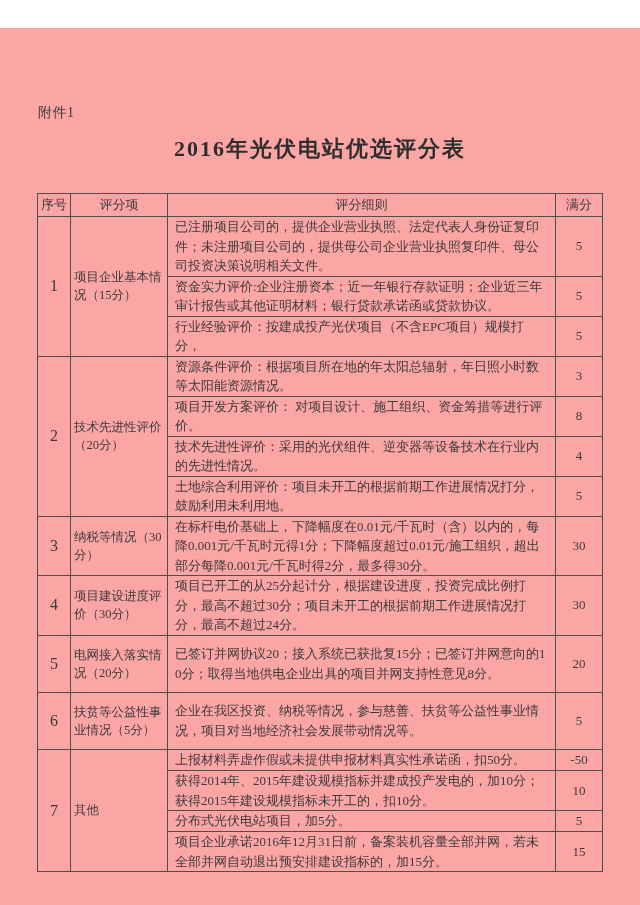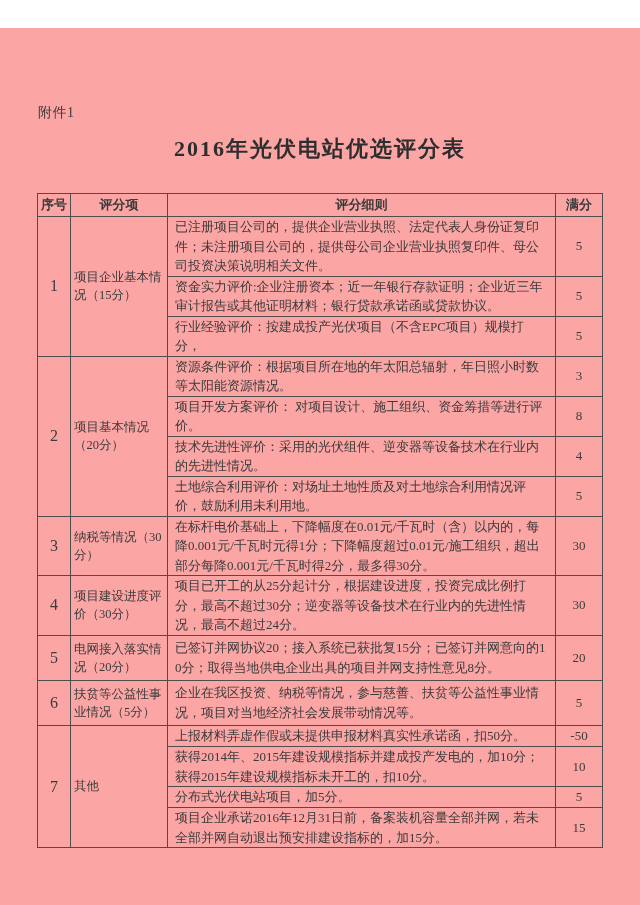--- a/index.html
+++ b/index.html
@@ -42,37 +42,37 @@
     width: 566px;
     border-collapse: collapse;
     table-layout: fixed;
   }
   .score-table th, .score-table td {
     border: 1.6px solid #4e4e4e;
     vertical-align: middle;
     word-break: break-all;
   }
   .score-table th {
-    font-weight: bold;
+    font-weight: normal;
     font-size: 13px;
     padding: 2px 1px;
     color: #3b3b3b;
   }
   .col-no-h   { width: 30px; }
   .col-item-h { width: 94px; }
   .col-det-h  { width: auto; }
   .col-scr-h  { width: 44px; }
   td.cell-no {
     text-align: center;
     font-size: 16px;
     padding: 2px;
   }
   td.cell-item {
     font-size: 12.5px;
-    padding: 4px 3px;
+    padding: 10px 3px;
     line-height: 1.45;
   }
   td.cell-item.centered { text-align: left; }
   td.cell-detail {
     font-size: 13px;
     padding: 0 7px;
     line-height: 1.5;
     text-align: left;
   }
   td.cell-score {
@@ -108,46 +108,46 @@
         <tr>
           <td class="cell-detail">资金实力评价:企业注册资本；近一年银行存款证明；企业近三年审计报告或其他证明材料；银行贷款承诺函或贷款协议。</td>
           <td class="cell-score">5</td>
         </tr>
         <tr>
           <td class="cell-detail">行业经验评价：按建成投产光伏项目（不含EPC项目）规模打分，</td>
           <td class="cell-score">5</td>
         </tr>
         <tr>
           <td class="cell-no" rowspan="4">2</td>
-          <td class="cell-item" rowspan="4">项目基本情况（20分）</td>
+          <td class="cell-item" rowspan="4">技术先进性评价（20分）</td>
           <td class="cell-detail">资源条件评价：根据项目所在地的年太阳总辐射，年日照小时数等太阳能资源情况。</td>
           <td class="cell-score">3</td>
         </tr>
         <tr>
           <td class="cell-detail">项目开发方案评价： 对项目设计、施工组织、资金筹措等进行评价。</td>
           <td class="cell-score">8</td>
         </tr>
         <tr>
           <td class="cell-detail">技术先进性评价：采用的光伏组件、逆变器等设备技术在行业内的先进性情况。</td>
           <td class="cell-score">4</td>
         </tr>
         <tr>
-          <td class="cell-detail">土地综合利用评价：对场址土地性质及对土地综合利用情况评价，鼓励利用未利用地。</td>
+          <td class="cell-detail">土地综合利用评价：项目未开工的根据前期工作进展情况打分，鼓励利用未利用地。</td>
           <td class="cell-score">5</td>
         </tr>
         <tr>
           <td class="cell-no" rowspan="1">3</td>
           <td class="cell-item" rowspan="1">纳税等情况（30分）</td>
           <td class="cell-detail">在标杆电价基础上，下降幅度在0.01元/千瓦时（含）以内的，每降0.001元/千瓦时元得1分；下降幅度超过0.01元/施工组织，超出部分每降0.001元/千瓦时得2分，最多得30分。</td>
           <td class="cell-score">30</td>
         </tr>
         <tr>
           <td class="cell-no" rowspan="1">4</td>
           <td class="cell-item" rowspan="1">项目建设进度评价（30分）</td>
-          <td class="cell-detail">项目已开工的从25分起计分，根据建设进度，投资完成比例打分，最高不超过30分；逆变器等设备技术在行业内的先进性情况，最高不超过24分。</td>
+          <td class="cell-detail">项目已开工的从25分起计分，根据建设进度，投资完成比例打分，最高不超过30分；项目未开工的根据前期工作进展情况打分，最高不超过24分。</td>
           <td class="cell-score">30</td>
         </tr>
         <tr>
           <td class="cell-no" rowspan="1">5</td>
           <td class="cell-item" rowspan="1">电网接入落实情况（20分）</td>
           <td class="cell-detail">已签订并网协议20；接入系统已获批复15分；已签订并网意向的10分；取得当地供电企业出具的项目并网支持性意见8分。</td>
           <td class="cell-score">20</td>
         </tr>
         <tr>
           <td class="cell-no" rowspan="1">6</td>

